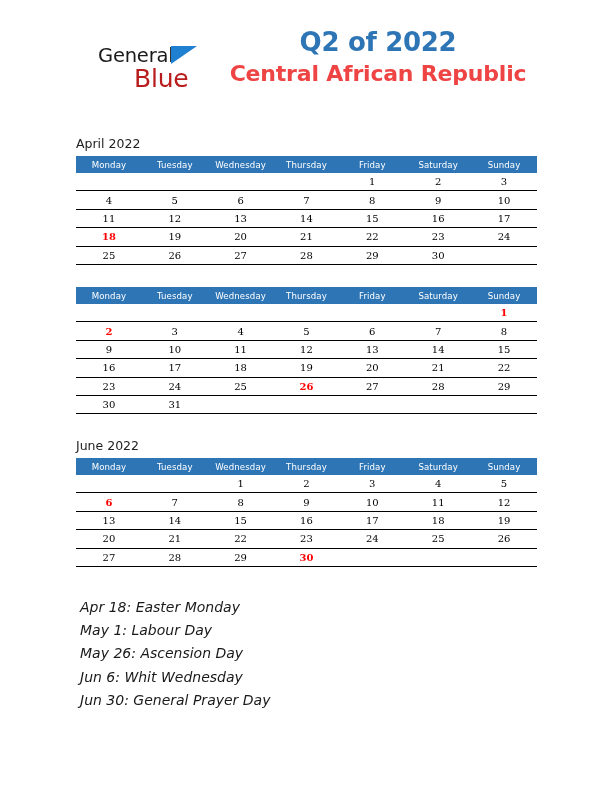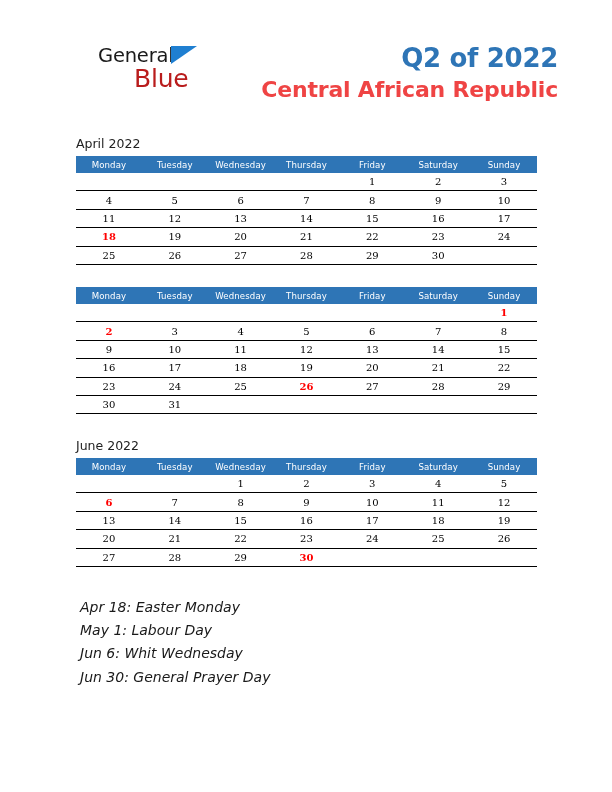--- a/index.html
+++ b/index.html
@@ -59,22 +59,22 @@
     font-size: 25px;
     letter-spacing: -0.2px;
     color: #b91c1c;
     font-family: "DejaVu Sans", sans-serif;
     font-weight: 400;
   }
 
   #title-block {
     position: absolute;
     right: 78px;
-    top: 44px;
-    text-align: right;
+    top: 28px;
+    text-align: center;
     width: 360px;
   }
   #quarter-title {
     font-size: 26px;
     font-weight: bold;
     color: #2e75b6;
     letter-spacing: -0.3px;
     line-height: 1.12;
     font-family: "DejaVu Sans", sans-serif;
   }
@@ -371,15 +371,16 @@
           <td class="empty"></td>
           <td class="empty"></td>
         </tr>
       </tbody>
   </table>
 </div>
 
 <div id="holiday-list">
     <div class="holiday-line">Apr 18: Easter Monday</div>
     <div class="holiday-line">May 1: Labour Day</div>
+    <div class="holiday-line">May 26: Ascension Day</div>
     <div class="holiday-line">Jun 6: Whit Wednesday</div>
     <div class="holiday-line">Jun 30: General Prayer Day</div>
   </div>
 
 </body></html>

